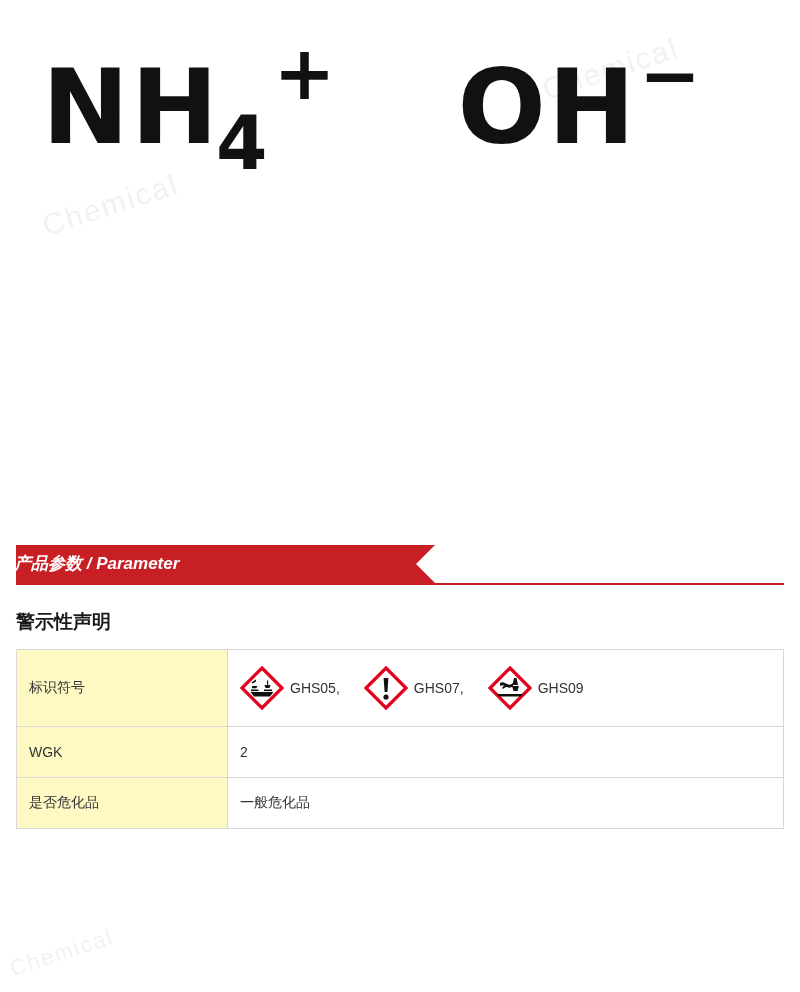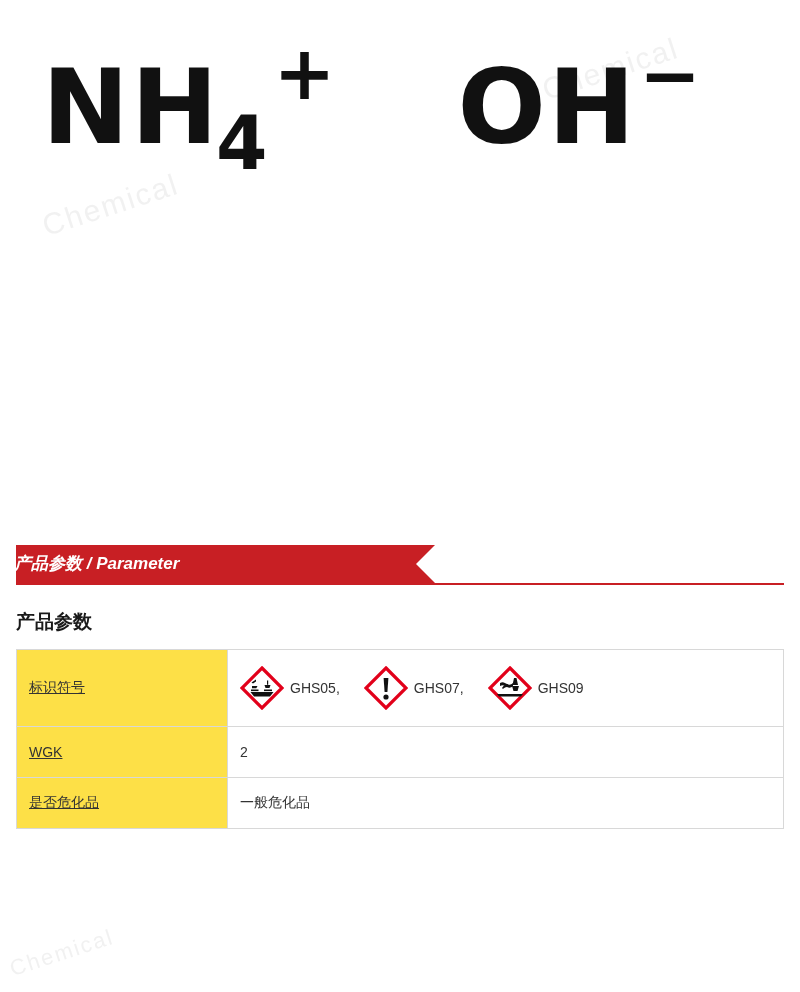--- a/index.html
+++ b/index.html
@@ -151,23 +151,22 @@
   }
   table.spec td {
     border: 1px solid #d8d8d8;
     height: 38px;
     padding: 6px 12px;
     font-size: 14px;
     vertical-align: middle;
   }
   td.key {
     width: 186px;
-    background: #fde047;
+    background: #fef9c3;
     color: #333;
-    text-decoration: underline;
   }
   td.val {
     color: #333;
     background: #ffffff;
   }
   td.val.blue {
     color: #2a2ad0;
     font-weight: 700;
   }
   tr.pictogram-row td { height: 64px; }
@@ -212,21 +211,21 @@
     </span>
   </div>
 </div>
 
 <div class="param-banner">
   <div class="bar"></div>
   <div class="bar-text">产品参数 / Parameter</div>
   <div class="param-underline"></div>
 </div>
 
-<div class="section-title">产品参数</div>
+<div class="section-title">警示性声明</div>
 
 <table class="spec">
   <tbody>
     <tr class="pictogram-row">
       <td class="key">标识符号</td>
       <td class="val">
         <div class="pictos">
 
           <div class="picto-item">
             <span class="ghs">

